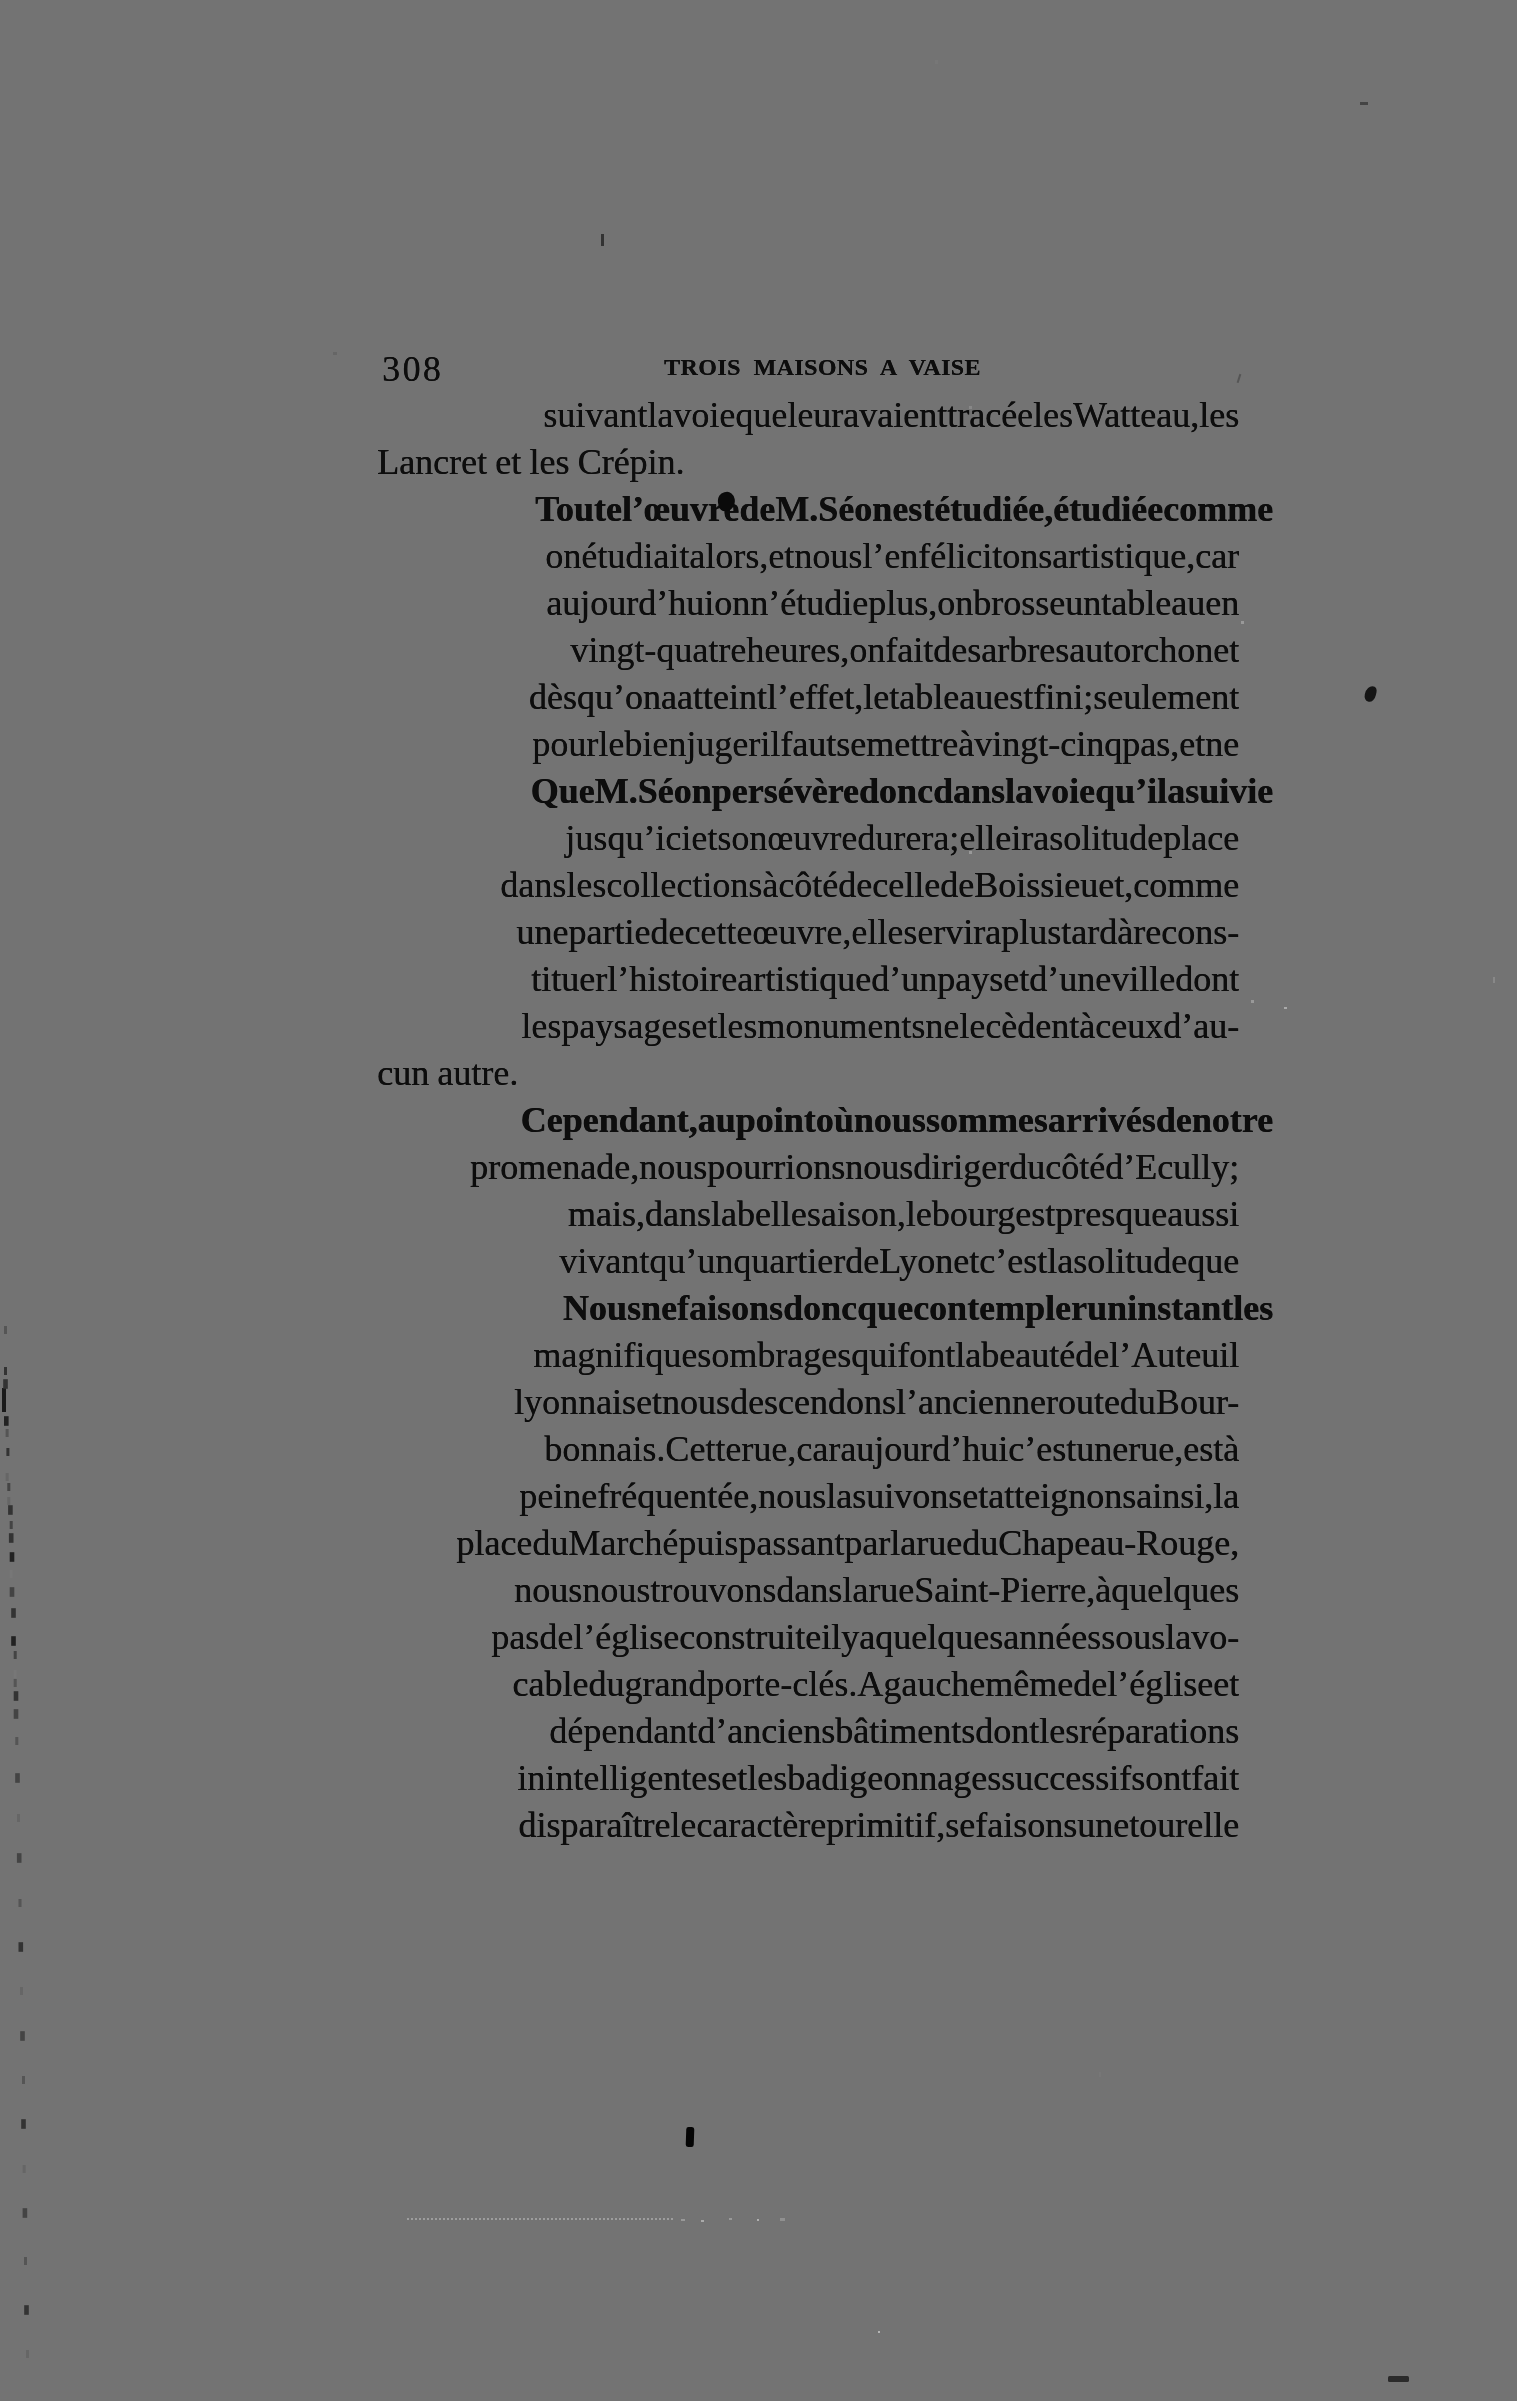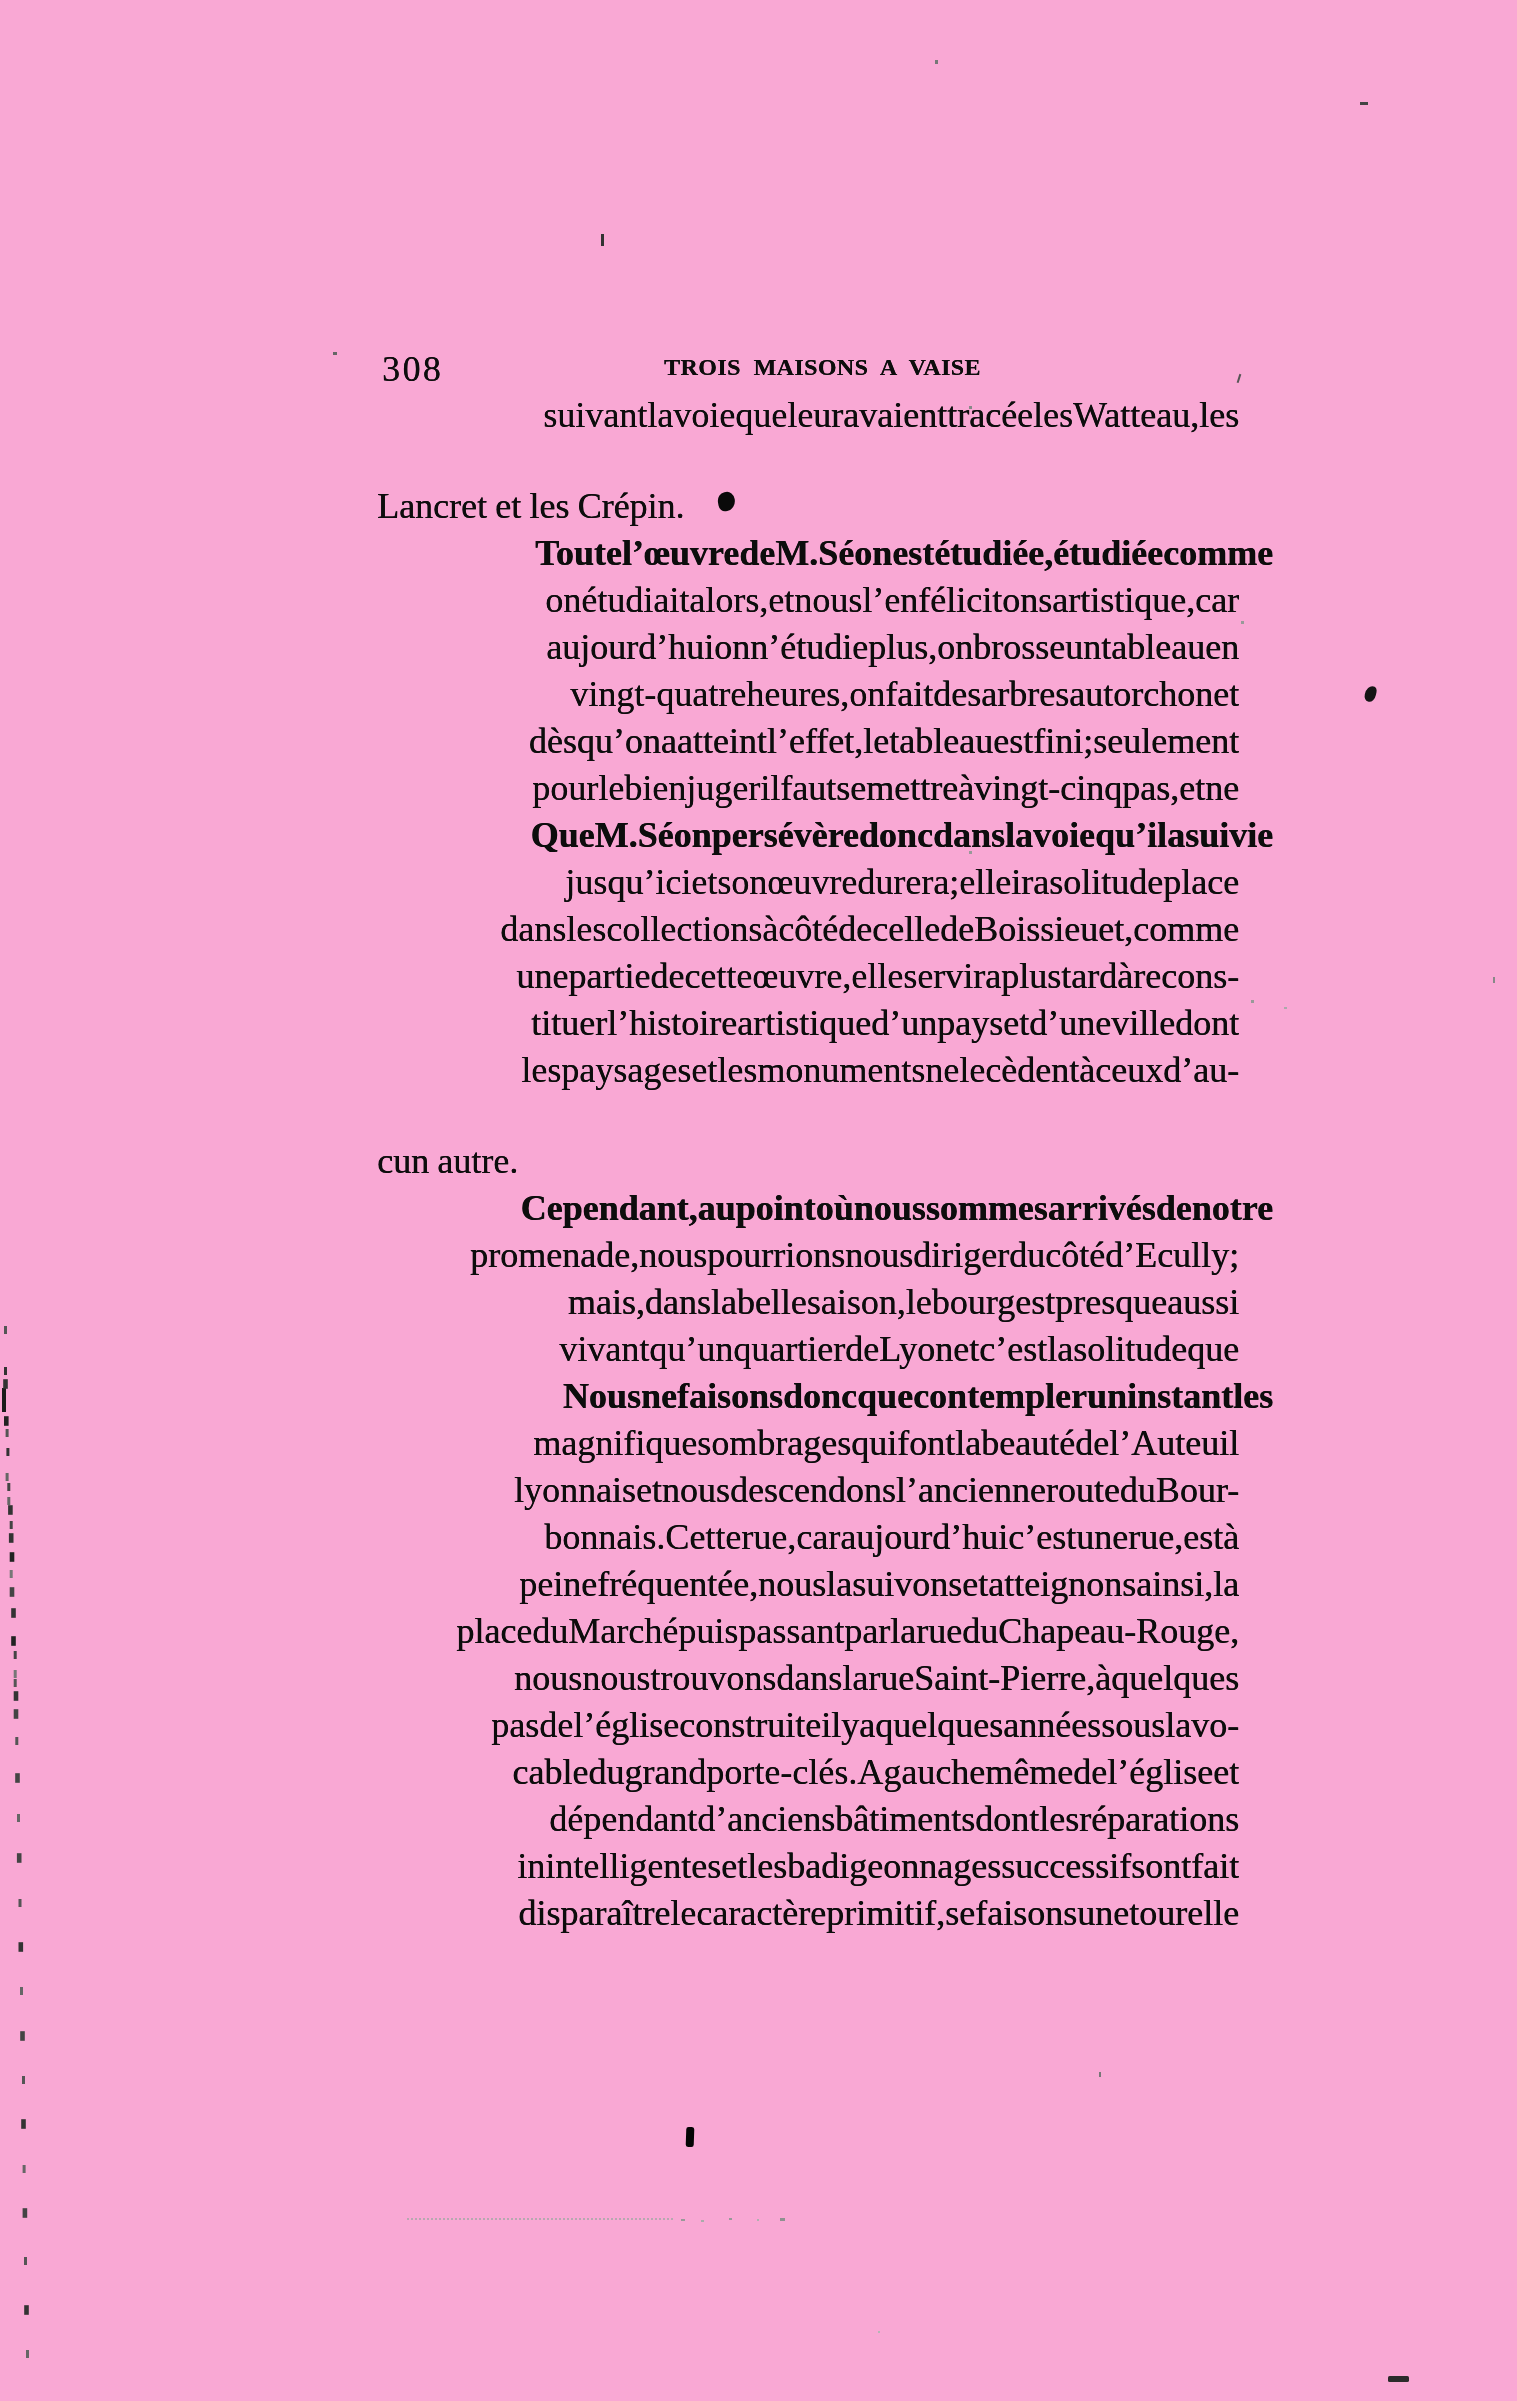--- a/index.html
+++ b/index.html
@@ -1,21 +1,21 @@
 <!DOCTYPE html>
 <html style="font-size:13px"><head>
 <meta charset="utf-8">
 <style>
   html,body{margin:0;padding:0;}
   body{
     width:1517px;height:2401px;position:relative;overflow:hidden;
     background:#ffffff;
     font-family:"Liberation Serif", serif;
   }
-  .page{position:absolute;inset:0;background:#f9a8d4;}
+  .page{position:absolute;inset:0;background:#737373;}
 
   
   .pgnum{
     position:absolute;left:382px;top:351px;
     font-size:36px;line-height:1;color:#0d0d0d;letter-spacing:2.4px;
     text-shadow:0.3px 0 currentColor;
   }
   .rtitle{
     position:absolute;left:664px;top:355px;
     font-size:24px;line-height:1;font-weight:bold;color:#0d0d0d;
@@ -25,21 +25,21 @@
 
   
   .bodytext{
     position:absolute;left:377px;top:392px;width:862px;
     font-size:36px;line-height:47px;color:#0d0d0d;
     text-shadow:0.4px 0 currentColor;
   }
   .bt-line{width:100%;}
   .j{display:flex;justify-content:flex-end;white-space:nowrap;overflow:hidden;}
   .ind{padding-left:34px;font-weight:bold;}
-  .short{text-align:left;word-spacing:-0.8px;margin-top:44px;}
+  .short{text-align:left;word-spacing:-0.8px;}
 
   
   .art{position:absolute;}
   .specks{
     position:absolute;left:0;top:0;width:3.2px;height:8px;background:transparent;
     box-shadow:
       4px 1326px 0 0 #555, 4px 1367px 0 0 #333, 4px 1380px 0 0.8px #333,
       4.8px 1417px 0 0.8px #222, 5.6px 1429px 0 0 #555, 6.4px 1448px 0 0 #333,
       5.6px 1473px 0 0 #666, 7.3px 1483px 0 0 #444, 7.3px 1497px 0 0 #666,
       8.9px 1506px 0 0.8px #333, 9.7px 1521px 0 0 #444, 9.7px 1534px 0 0.8px #333,

